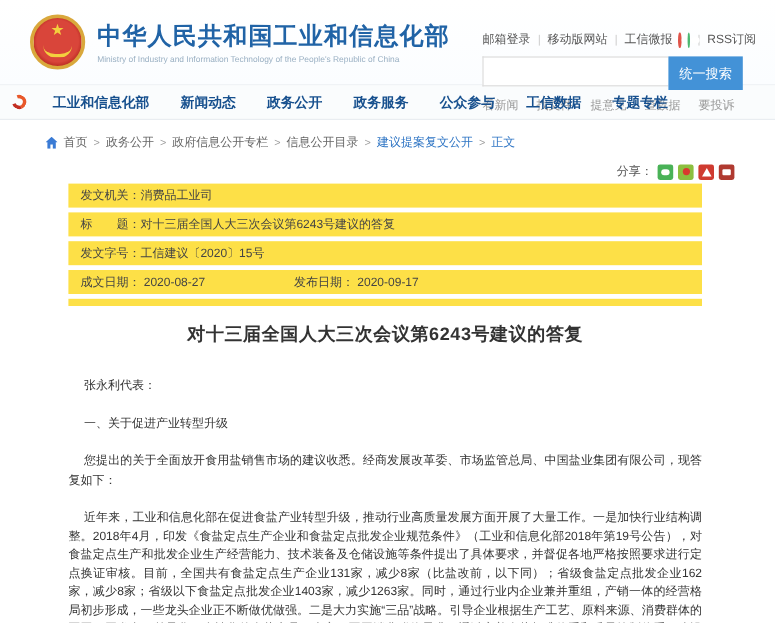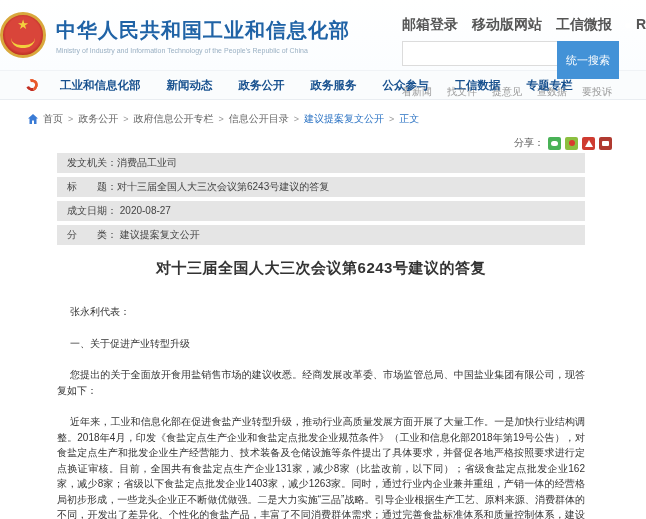--- a/index.html
+++ b/index.html
@@ -14,21 +14,21 @@
     width: 646px;
     height: 519px;
     overflow: hidden;
     background: #ffffff;
   }
 
   
   .site-header {
     display: flex;
     align-items: flex-start;
-    padding: 10px 16px 0 0;
+    padding: 10px 16px 0 25px;
     height: 70px;
     background: linear-gradient(#ffffff, #fbfdff);
   }
   .emblem {
     width: 46px; height: 46px;
     border-radius: 50%;
     background: radial-gradient(circle at 50% 48%, #d9453a 0 60%, #bf2f26 72%);
     border: 3px solid #d9a83c;
     position: relative;
     flex: 0 0 auto;
@@ -51,23 +51,22 @@
   .ministry-cn {
     font-size: 20px; font-weight: bold; color: #2063a6;
     letter-spacing: 1px; white-space: nowrap;
   }
   .ministry-en {
     font-size: 7px; color: #9ab0c3; margin-top: 3px; white-space: nowrap;
   }
   .header-right { margin-left: auto; width: 228px; flex: 0 0 auto; }
   .top-links {
     display: flex; align-items: center;
-    font-size: 14px; color: #555; margin-top: 6px;
+    font-size: 10px; color: #555; margin-top: 16px;
     white-space: nowrap;
-    font-weight: bold;
   }
   .top-links a { color: #555; text-decoration: none; }
   .vdiv { width: 1px; height: 9px; background: #d5d5d5; margin: 0 7px; }
   .circle-icon {
     width: 13px; height: 13px; border-radius: 50%;
     display: inline-block; margin-left: 5px; position: relative;
   }
   .ci-weibo { background: #e0544a; }
   .ci-weibo::after {
     content: ""; position: absolute; left: 3px; top: 3px;
@@ -79,35 +78,35 @@
     width: 7px; height: 5px; background: #fff; border-radius: 2.5px;
   }
   .search-row { display: flex; margin-top: 7px; }
   .search-input {
     width: 155px; height: 25px;
     border: 1px solid #dcdcdc; border-right: none;
     outline: none; padding: 0 6px; font-size: 10px;
     background: #fff;
   }
   .search-btn {
-    width: 62px; height: 38px;
+    width: 62px; height: 28px;
     background: #4392d7; color: #fff;
     border: none; font-size: 11px; cursor: pointer;
     font-family: inherit;
   }
   .quick-links {
     display: flex; gap: 15px;
     font-size: 10px; color: #999; margin-top: 6px; white-space: nowrap;
   }
   .quick-links a { color: #999; text-decoration: none; }
 
   
   .main-nav {
     display: flex; align-items: center;
-    height: 30px; padding-left: 26px;
+    height: 30px; padding-left: 10px;
     background: #fafcfd;
     border-top: 1px solid #f0f3f6;
     border-bottom: 1px solid #e9edf1;
   }
   .nav-logo {
     width: 12px; height: 12px;
     border: 3px solid #e8582a;
     border-left-color: transparent;
     border-bottom-color: #c22f23;
     border-radius: 50%;
@@ -116,21 +115,21 @@
     flex: 0 0 auto;
   }
   .nav-item {
     font-size: 11.5px; font-weight: bold; color: #17508e;
     text-decoration: none; margin-right: 26px; white-space: nowrap;
   }
 
   
   .breadcrumb {
     display: flex; align-items: center;
-    padding: 12px 0 9px 28px;
+    padding: 12px 0 9px 38px;
     font-size: 10px; color: #666; white-space: nowrap;
   }
   .breadcrumb a { color: #666; text-decoration: none; }
   .breadcrumb .crumb-hl { color: #2d74c4; }
   .breadcrumb .sep { margin: 0 5px; color: #999; font-size: 9px; }
   .home-icon { margin-right: 5px; display: inline-flex; }
 
   
   .share-row {
     display: flex; align-items: center; justify-content: flex-end;
@@ -152,21 +151,21 @@
     border-left: 4px solid transparent; border-right: 4px solid transparent;
     border-bottom: 7px solid #fff;
   }
   .sh-print { background: #b03a30; }
   .sh-print::after { content: ""; width: 7px; height: 5px; background: #fff; border-radius: 1px; }
 
   
   .doc-main { margin: 2px 61px 0 57px; width: 528px; }
   .meta-row {
     display: flex;
-    background: #e5e5e5;
+    background: #fde047;
     padding: 3px 10px;
     margin-bottom: 4px;
     font-size: 10px; color: #444;
     white-space: nowrap;
   }
   .meta-pair-first { width: 178px; flex: 0 0 auto; }
   .meta-label { color: #444; }
   .meta-value { color: #444; }
 
   
@@ -263,30 +262,34 @@
     <div class="meta">
       <div class="meta-row">
         <span class="meta-label">发文机关：</span>
         <span class="meta-value">消费品工业司</span>
       </div>
       <div class="meta-row">
         <span class="meta-label">标　　题：</span>
         <span class="meta-value">对十三届全国人大三次会议第6243号建议的答复</span>
       </div>
       <div class="meta-row">
+        <span class="meta-label">发文字号：</span>
+        <span class="meta-value">工信建议〔2020〕15号</span>
+      </div>
+      <div class="meta-row">
         <span class="meta-pair-first">
           <span class="meta-label">成文日期：</span>
           <span class="meta-value">2020-08-27</span>
         </span>
-      </div>
-      <div class="meta-row">
         <span>
-          <span class="meta-label">分　　类：</span>
-          <span class="meta-value">建议提案复文公开</span>
+          <span class="meta-label">发布日期：</span>
+          <span class="meta-value">2020-09-17</span>
         </span>
+      </div>
+      <div class="meta-row">
       </div>
     </div>
 
     <h1 class="article-title">对十三届全国人大三次会议第6243号建议的答复</h1>
 
     <div class="article-body">
       <p>张永利代表：</p>
       <p>一、关于促进产业转型升级</p>
       <p>您提出的关于全面放开食用盐销售市场的建议收悉。经商发展改革委、市场监管总局、中国盐业集团有限公司，现答复如下：</p>
       <p>近年来，工业和信息化部在促进食盐产业转型升级，推动行业高质量发展方面开展了大量工作。一是加快行业结构调整。2018年4月，印发《食盐定点生产企业和食盐定点批发企业规范条件》（工业和信息化部2018年第19号公告），对食盐定点生产和批发企业生产经营能力、技术装备及仓储设施等条件提出了具体要求，并督促各地严格按照要求进行定点换证审核。目前，全国共有食盐定点生产企业131家，减少8家（比盐改前，以下同）；省级食盐定点批发企业162家，减少8家；省级以下食盐定点批发企业1403家，减少1263家。同时，通过行业内企业兼并重组，产销一体的经营格局初步形成，一些龙头企业正不断做优做强。二是大力实施“三品”战略。引导企业根据生产工艺、原料来源、消费群体的不同，开发出了差异化、个性化的食盐产品，丰富了不同消费群体需求；通过完善食盐标准体系和质量控制体系，建设食盐电子追溯系统，质量安全水平不断提高；品牌建设进一步加强，产品附加值、市场影响力和消费者认可度不断提高，服务质量明显改善，消费者满意度显著增强。三是促进行业创新发展。推动产学研合作，大力推广应用新技术、新工艺、新设备、新材料；推进盐行业智能制造、绿色制造，基本实现全行业关键工艺过程自动化，企业劳动生产率进一步提高，质量和效益不断提升。</p>

